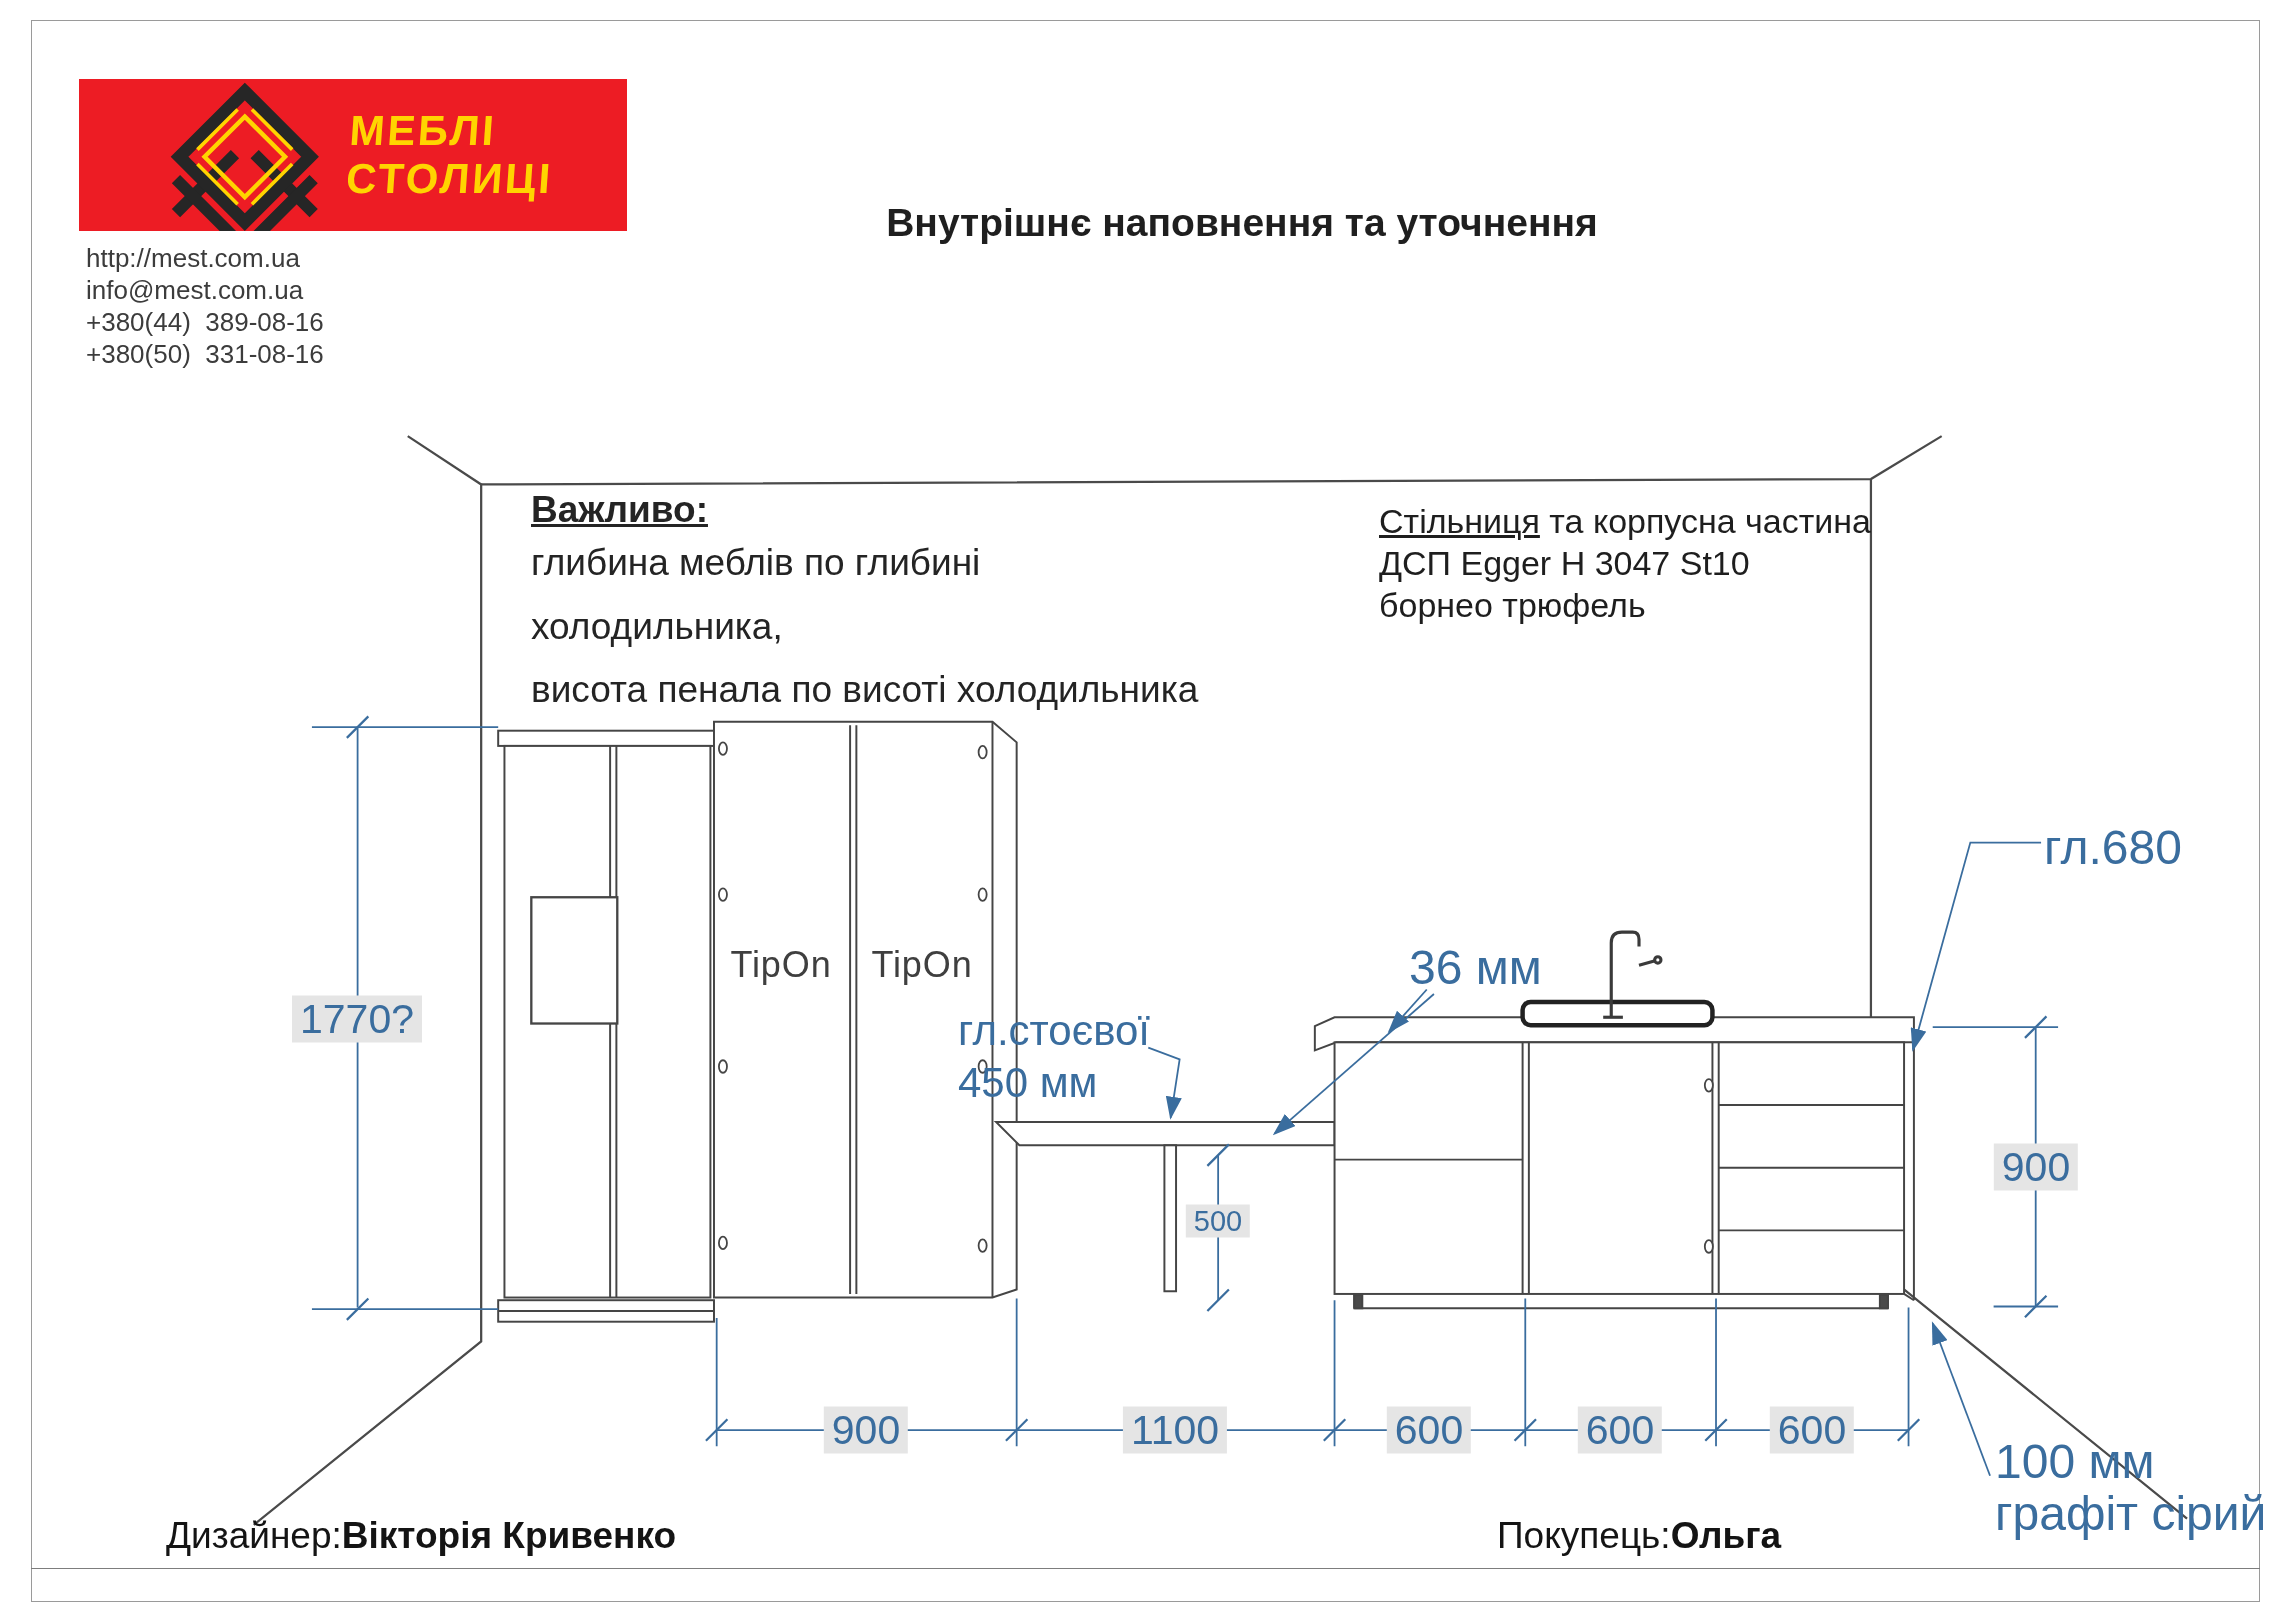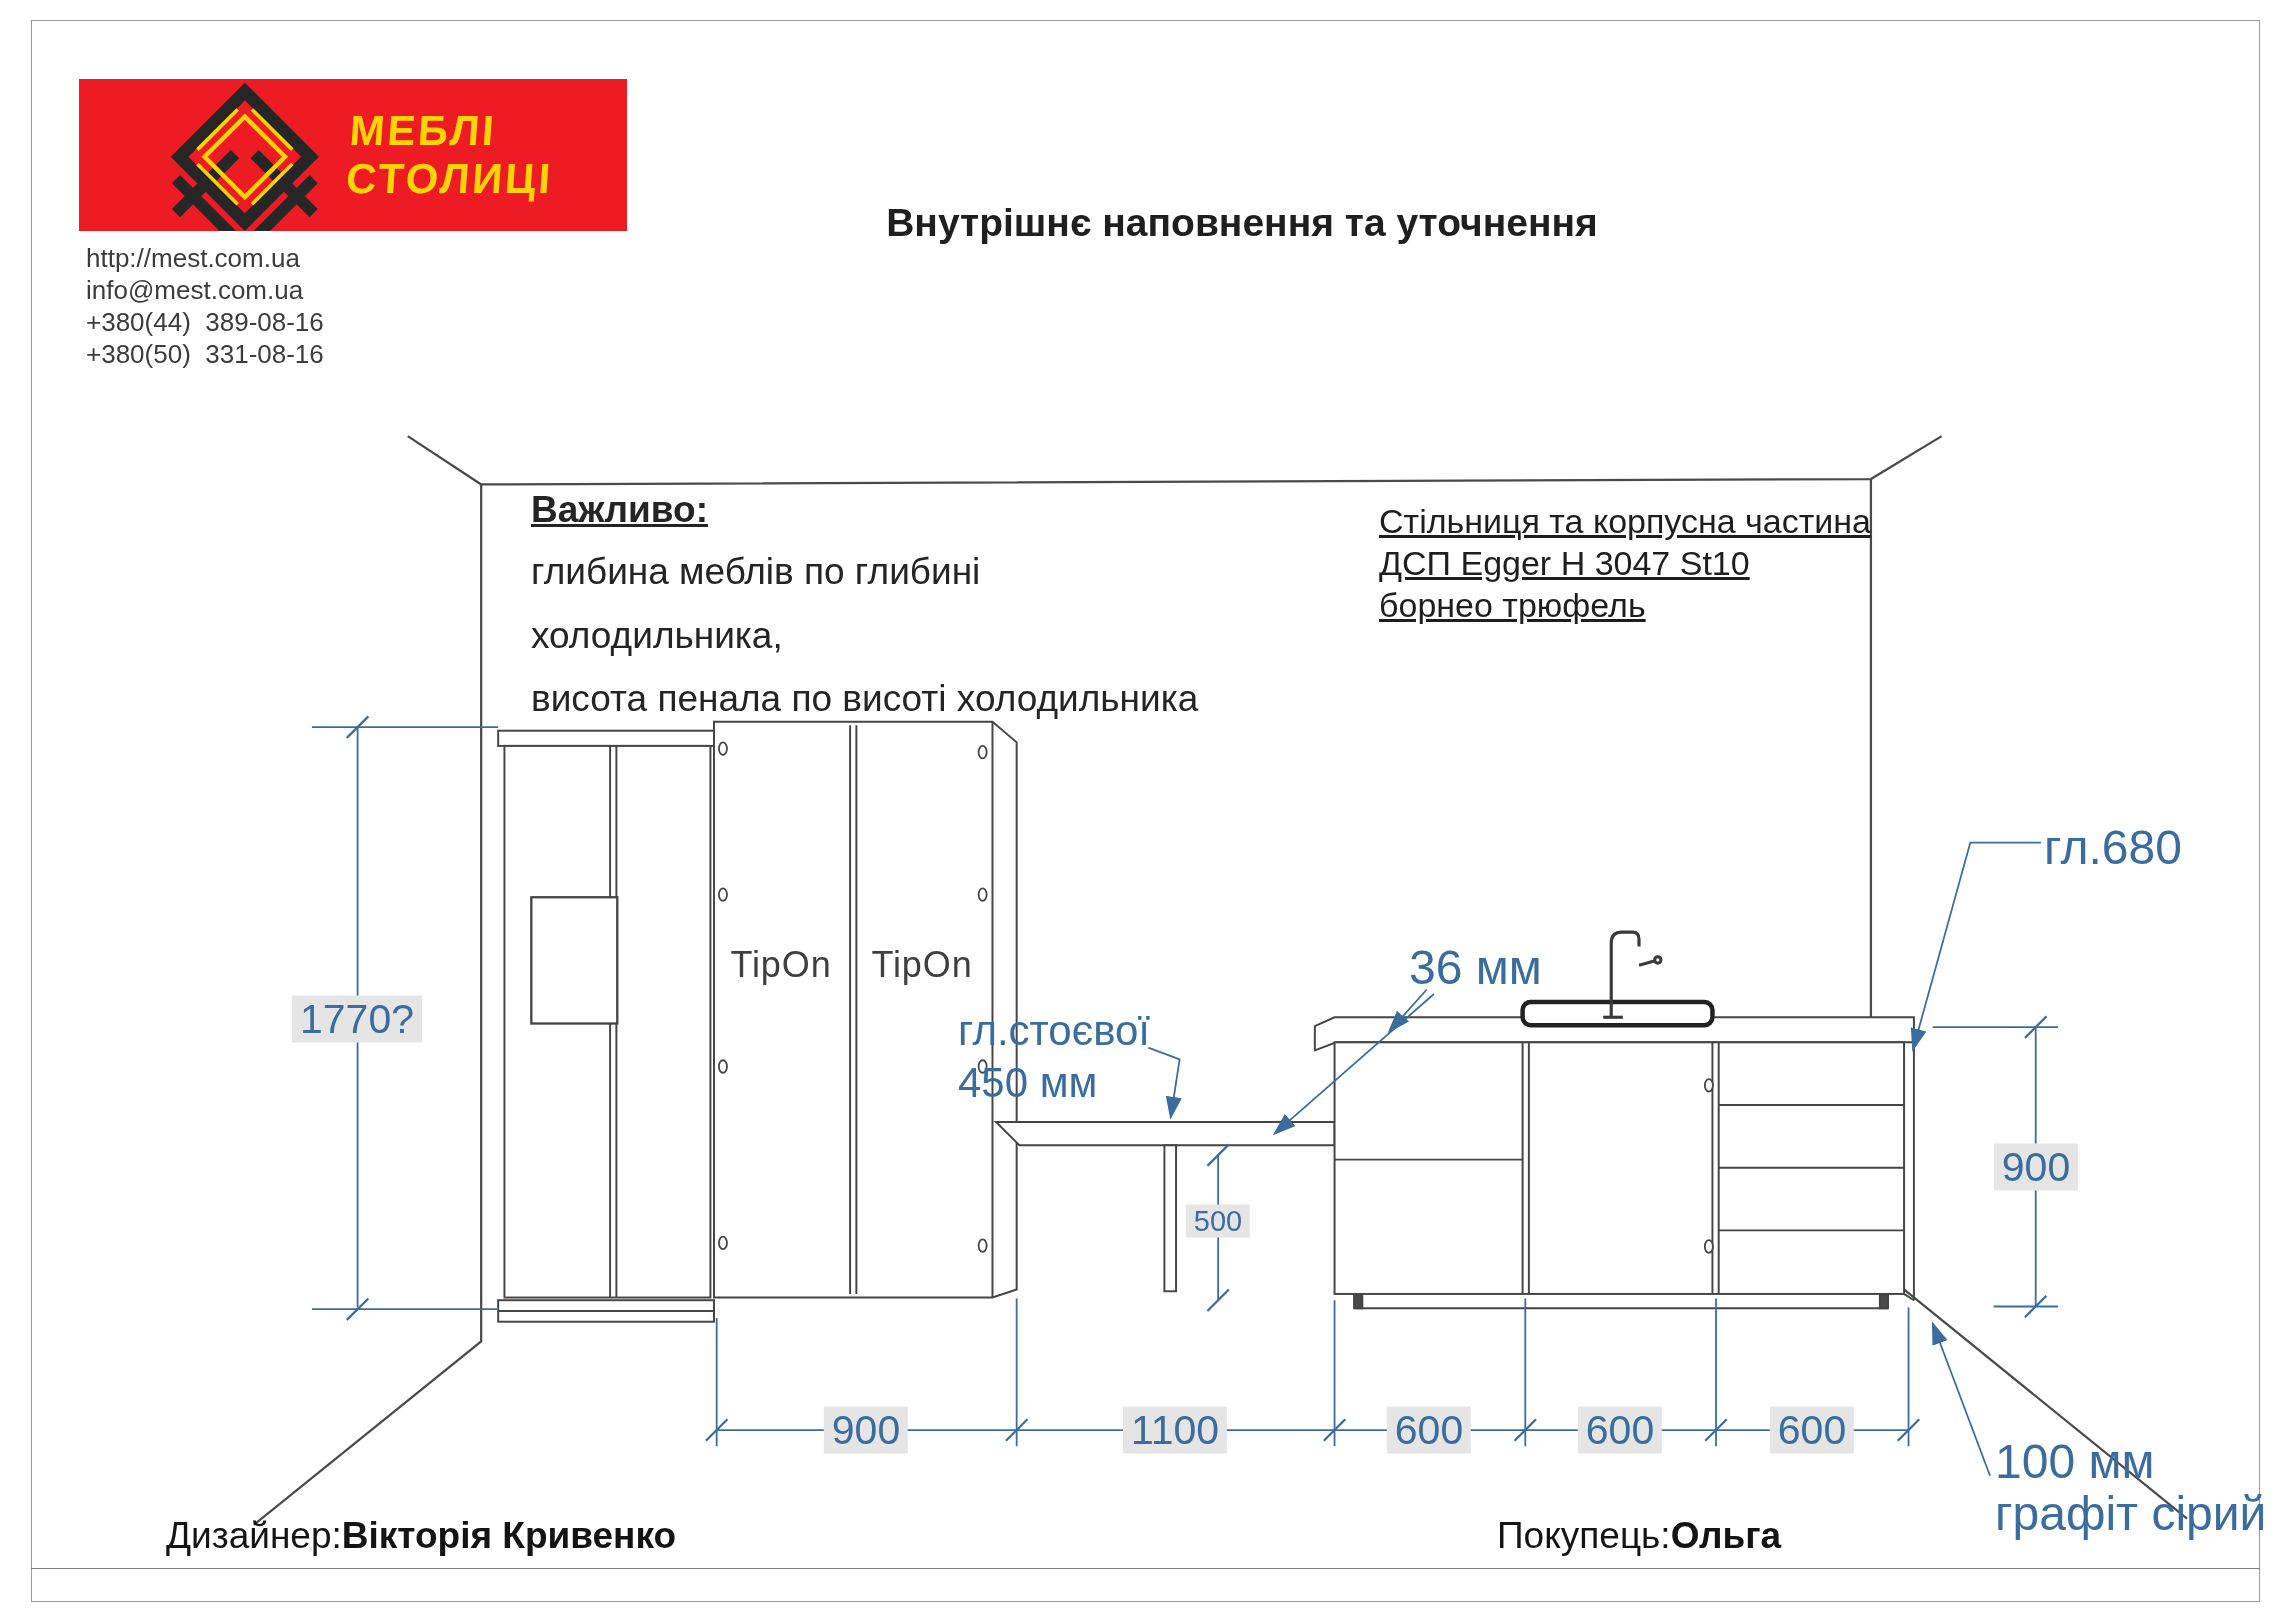--- a/index.html
+++ b/index.html
@@ -15,23 +15,23 @@
   #brand-text{position:absolute;left:269px;top:50%;transform:translateY(-50%) skewX(-4deg);
     color:#ffd400;font-weight:800;font-size:42px;letter-spacing:2.7px;}
   
   #contact{position:absolute;left:86px;top:242px;font-size:26px;line-height:32px;color:#3c3c3c;}
   .contact-line{white-space:pre;}
   
   #doc-title{position:absolute;left:1242px;top:201px;transform:translateX(-50%);
     font-size:39px;font-weight:bold;color:#1f1f1f;white-space:nowrap;}
   
   #important{position:absolute;left:531px;top:489px;font-size:37px;color:#242424;}
-  #important .hdr{font-weight:bold;text-decoration:underline;margin-bottom:20px;}
+  #important .hdr{font-weight:bold;text-decoration:underline;margin-bottom:11px;}
   #important .ln{margin-bottom:21.5px;}
-  #countertop-note{position:absolute;left:1379px;top:500px;font-size:34px;color:#1e1e1e;line-height:42px;text-decoration:underline;}
+  #countertop-note{position:absolute;left:1379px;top:500px;font-size:34px;color:#1e1e1e;line-height:42px;}
   #countertop-note .u{text-decoration:underline;}
   .tipon{position:absolute;transform:translate(-50%,-50%);font-size:36px;color:#3f3f3f;letter-spacing:0.9px;}
   
   .dim,.bluenote{color:#3a6d9e;}
   .dim{position:absolute;transform:translate(-50%,-50%);font-size:41px;background:#e5e5e5;
     padding:0 8px;white-space:nowrap;}
   .bluenote{position:absolute;font-size:48px;white-space:nowrap;}
   
   .footer-entry{position:absolute;top:1515px;font-size:37px;color:#141414;}
   .footer-entry b{font-weight:bold;}

